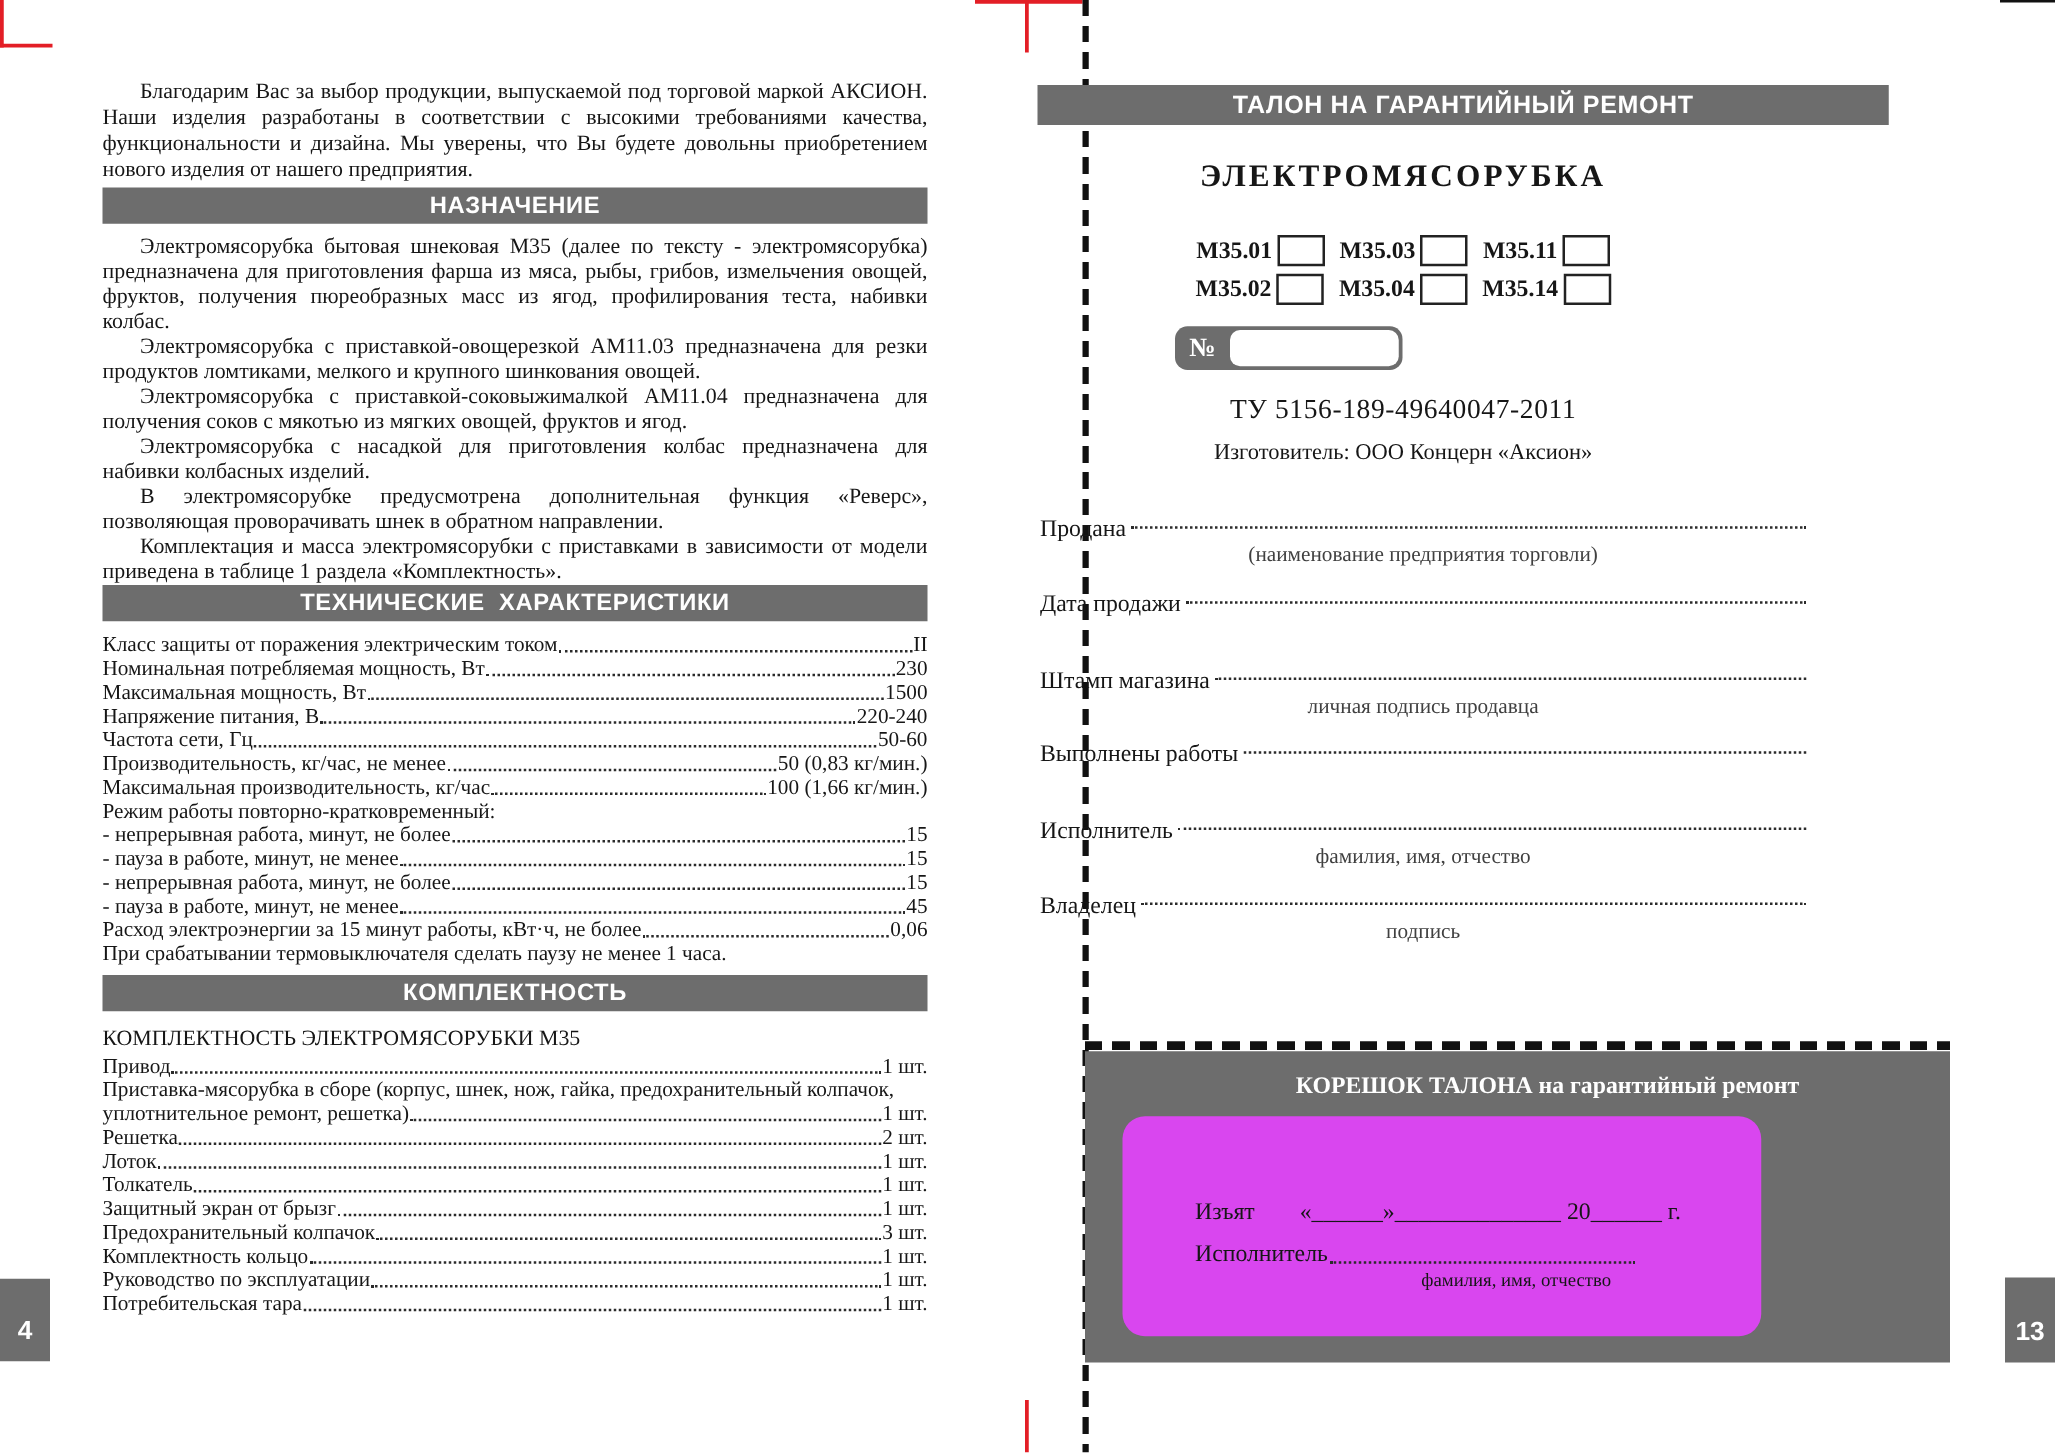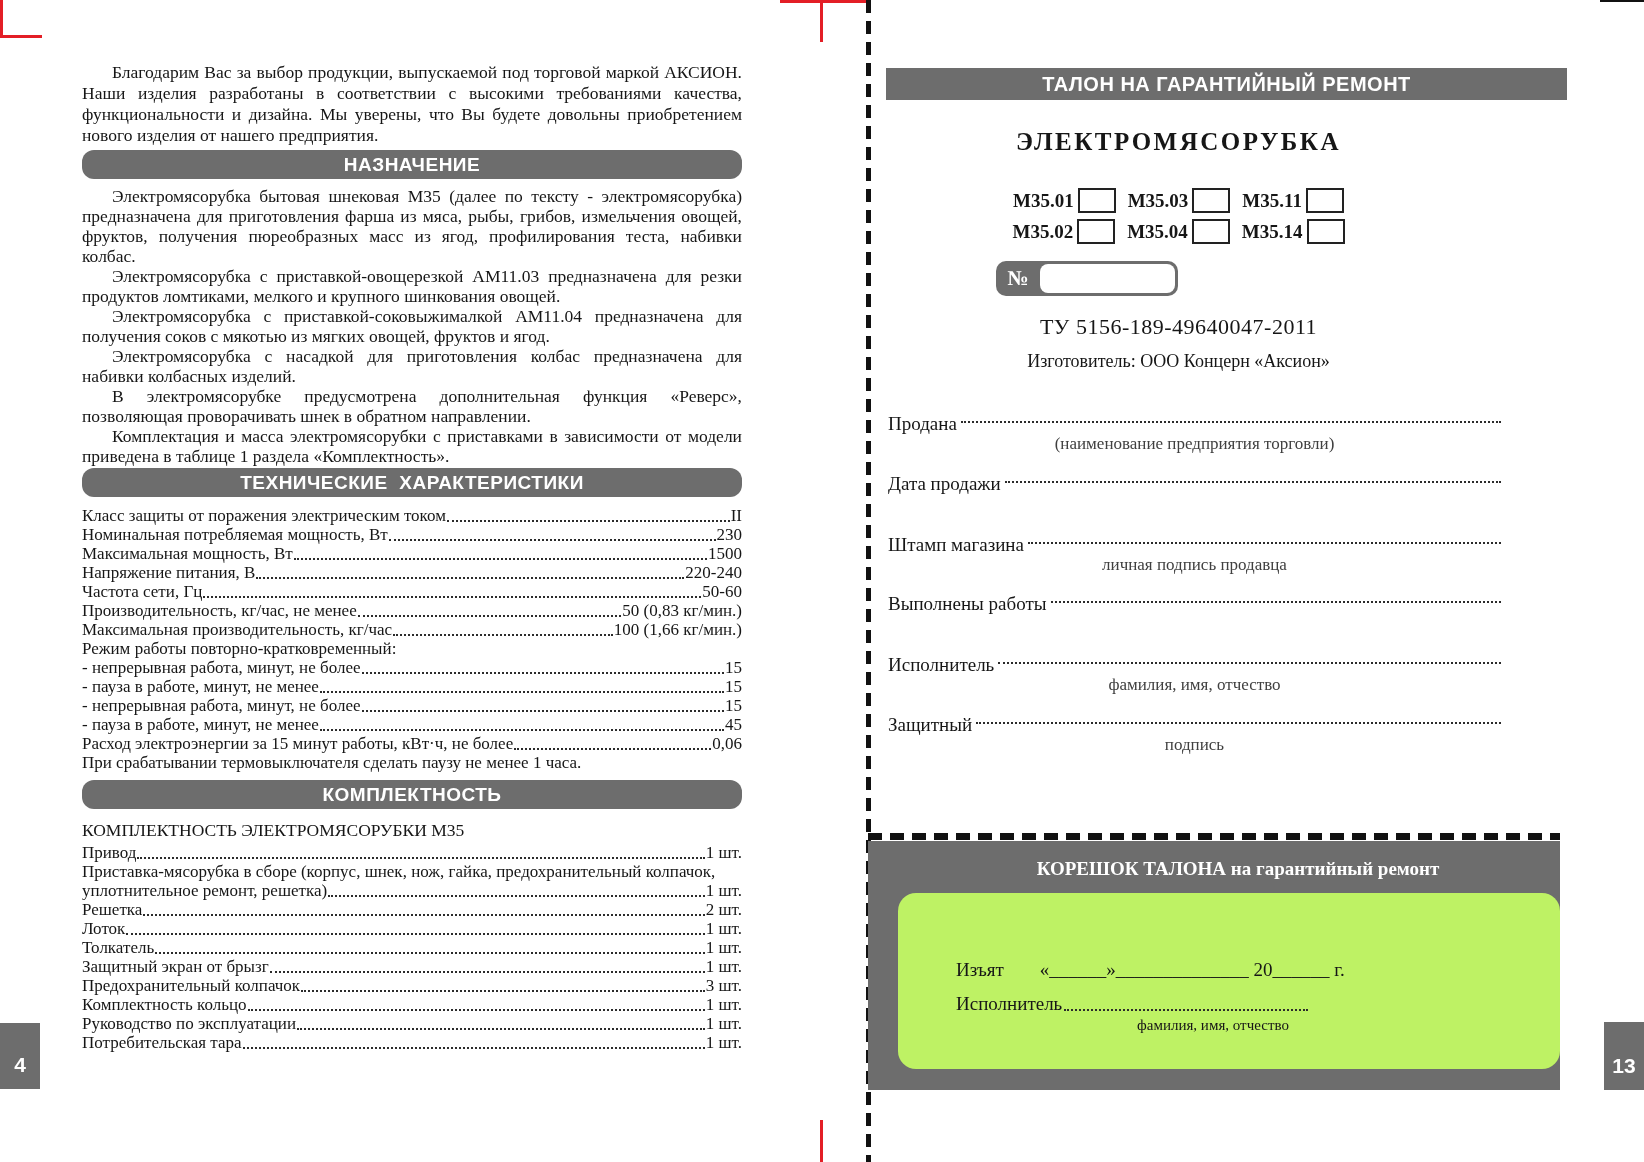--- a/index.html
+++ b/index.html
@@ -20,21 +20,21 @@
     position:absolute; left:868px; top:833px; width:692px; height:7px;
     background:repeating-linear-gradient(90deg,#111 0 14px,transparent 14px 22px);
   }
 
   
   .page-left { position:absolute; left:82px; top:55px; width:660px; }
   .intro { margin-top:7px; font-size:17.5px; line-height:21px; text-align:justify; text-indent:30px; }
   .bar {
     height:29px; background:#6d6d6d; color:#fff;
     font-family:"Liberation Sans", sans-serif; font-weight:bold; font-size:19px;
-    letter-spacing:.5px; text-align:center; line-height:29px; white-space:pre;border-radius:12px;
+    letter-spacing:.5px; text-align:center; line-height:29px; white-space:pre;
   }
   .bar1 { margin-top:4px; }
   .paras { margin-top:7px; }
   .para { font-size:17.5px; line-height:20px; text-align:justify; text-indent:30px; }
   .bar2 { margin-top:2px; }
   .specs { margin-top:9px; font-size:17px; }
   .dotrow { display:flex; align-items:flex-end; line-height:19px; }
   .dotrow .lbl { white-space:nowrap; }
   .leader { flex:1; border-bottom:2px dotted #2b2b2b; margin:0 1px 3px 1px; min-width:10px; }
   .val { white-space:nowrap; }
@@ -43,21 +43,21 @@
   .kit { margin-top:3px; font-size:17px; }
   .page-tab {
     position:absolute; background:#6d6d6d; color:#fff;
     font-family:"Liberation Sans", sans-serif; font-weight:bold; font-size:21px;
     display:flex; align-items:flex-end; justify-content:center; padding-bottom:12px;
   }
   .tab-left  { left:0; top:1023px; width:40px; height:66px; }
   .tab-right { left:1604px; top:1022px; width:40px; height:68px; }
 
   
-  .page-right { position:absolute; left:886px; top:68px; width:683px; height:1048px; }
+  .page-right { position:absolute; left:830px; top:68px; width:683px; height:1048px; }
   .banner {
     position:absolute; left:0; top:0; width:681px; height:32px;
     background:#6d6d6d; color:#fff; font-family:"Liberation Sans", sans-serif;
     font-weight:bold; font-size:20px; letter-spacing:.5px; text-align:center; line-height:32px;
   }
   .rp-center { position:absolute; left:0; width:585px; text-align:center; }
   .product-title { top:60px; font-size:25px; font-weight:bold; letter-spacing:2.5px; }
   .models { top:120px; }
   .model-row { display:flex; justify-content:center; gap:12px; margin-bottom:6px; }
   .model-cell { display:flex; align-items:center; gap:4px; }
@@ -77,22 +77,22 @@
   .form-caption { text-align:center; font-size:17px; line-height:15px; color:#404040; margin-top:1px; }
   .fr0 { top:344px; } .fr1 { top:404px; } .fr2 { top:465px; }
   .fr3 { top:524px; } .fr4 { top:585px; } .fr5 { top:645px; }
 
   
   .stub { position:absolute; left:868px; top:841px; width:692px; height:249px; background:#6d6d6d;padding-left:48px; }
   .stub-title {
     margin-top:17px; text-align:center; color:#fff; font-weight:bold; font-size:19px;
   }
   .stub-panel {
-    position:absolute; left:30px; top:52px; width:662px; height:176px;
-    background:#bef264; border-radius:18px;
+    position:absolute; left:30px; top:52px; width:511px; height:176px;
+    background:#d946ef; border-radius:18px;
   }
   .seized-row { margin:66px 0 0 58px; font-size:19px; white-space:nowrap; }
   .seized-label { display:inline-block; margin-right:36px; }
   .executor-row { display:flex; align-items:flex-end; margin:12px 0 0 58px; width:352px; font-size:19px; }
   .executor-row .leader { border-bottom:2px dotted #2b2b2b; margin:0 0 4px 2px; }
   .executor-caption { margin-left:160px; width:310px; text-align:center; font-size:15px; margin-top:2px; }
 </style>
 </head>
 <body>
 
@@ -327,21 +327,21 @@
   </div>
   <div class="form-row fr4">
     <div class="form-line">
         <span class="lbl">Исполнитель</span>
         <span class="leader"></span>
       </div>
     <div class="form-caption">фамилия, имя, отчество</div>
   </div>
   <div class="form-row fr5">
     <div class="form-line">
-        <span class="lbl">Защитный</span>
+        <span class="lbl">Владелец</span>
         <span class="leader"></span>
       </div>
     <div class="form-caption">подпись</div>
   </div>
 </div>
 
 <div class="stub">
   <div class="stub-title">КОРЕШОК ТАЛОНА на гарантийный ремонт</div>
   <div class="stub-panel">
     <div class="seized-row">

